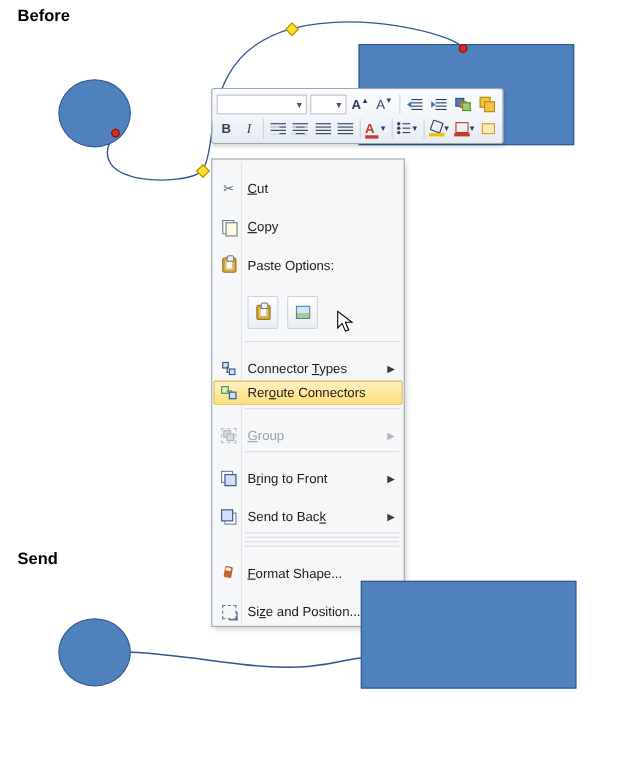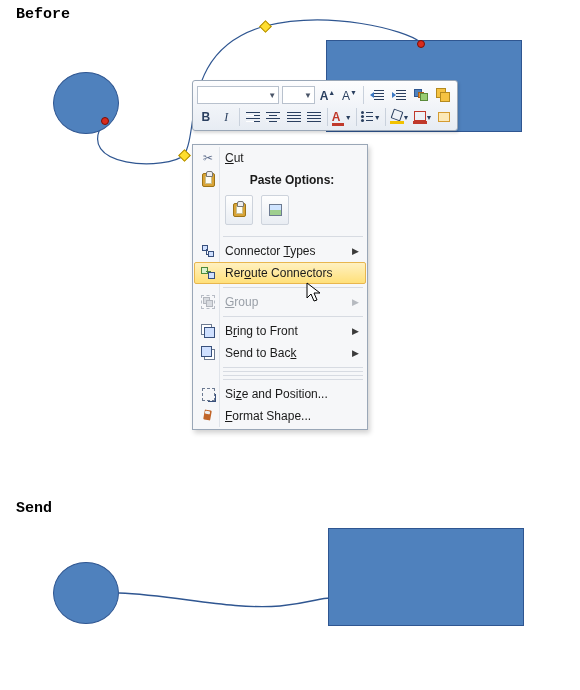--- a/index.html
+++ b/index.html
@@ -13,21 +13,20 @@
     font-size: 12px;
     color: #333;
     position: relative;
     overflow: hidden;
   }
   .section-label {
     position: absolute;
     font-weight: bold;
     font-size: 15px;
     color: #000;
-    font-family: Liberation Mono, monospace;
   }
   
   .shape-circle {
     position: absolute;
     border: 1.5px solid #2f5691;
     background: #4f81bd;
     border-radius: 50%;
   }
   .shape-rect {
     position: absolute;
@@ -91,24 +90,25 @@
     box-shadow: 2px 3px 5px rgba(0,0,0,.18);
     padding: 2px 2px;
   }
   .ctx .row {
     display: flex; align-items: center;
     height: 22px;
     position: relative;
     padding-left: 30px;
     padding-right: 6px;
     color: #1a1a1a;
+    margin-top: 13px;
   }
   .ctx .row .lbl u { text-decoration: underline; }
   .ctx .row.tall { height: 42px; align-items: flex-start; padding-top:4px;}
-  .ctx .row.header { font-weight: bold; justify-content: center; }
+  .ctx .row.header { font-weight: normal; }
   .ctx .icon-col {
     position: absolute; left: 0; top: 0; bottom: 0;
     width: 26px;
     display:flex; align-items:center; justify-content:center;
   }
   .ctx::before {
     content:"";
     position:absolute; left:26px; top:2px; bottom:2px; width:1px;
     background:#e0e4ea;
   }
@@ -301,20 +301,26 @@
   </div>
 </div>
 
 <div class="ctx">
   <div class="row">
     <span class="icon-col">
         <span class="ic ic-scissors"></span>
       </span>
     <span class="lbl"><u>C</u>u<span>t</span></span>
   </div>
+  <div class="row">
+    <span class="icon-col">
+        <span class="ic ic-copy"></span>
+      </span>
+    <span class="lbl"><u>C</u><span>opy</span></span>
+  </div>
   <div class="row header">
     <span class="icon-col">
         <span class="ic ic-clip"></span>
       </span>
     <span class="lbl">Paste Options:</span>
   </div>
   <div class="row tall">
     <div style="display:flex;gap:4px;">
       <div class="paste-btn">
           <span class="ic ic-clip"></span>
@@ -364,29 +370,29 @@
       </span>
     <span class="lbl">Send to Bac<u>k</u></span>
     <span class="sub-arrow">▶</span>
   </div>
   <div class="sep"></div>
   <div class="sep"></div>
   <div class="sep"></div>
   <div class="sep"></div>
   <div class="row">
     <span class="icon-col">
+        <span class="ic ic-format"></span>
+      </span>
+    <span class="lbl"><u>F</u>ormat Shape...</span>
+  </div>
+  <div class="row">
+    <span class="icon-col">
         <span class="ic ic-size"></span>
       </span>
     <span class="lbl">Si<u>z</u>e and Position...</span>
-  </div>
-  <div class="row">
-    <span class="icon-col">
-        <span class="ic ic-format"></span>
-      </span>
-    <span class="lbl"><u>F</u>ormat Shape...</span>
   </div>
 </div>
 
 <svg class="cursor" width="18" height="22">
   <path d="M1 1 L1 16 L5 12 L8 19 L11 18 L8 11 L14 11 Z" fill="#fff" stroke="#000" stroke-width="1"></path>
 </svg>
 
 <div class="section-label" style="left:16px;top:500px;">Send</div>
 
 <svg class="connector" style="left:0;top:520px;" width="580" height="160">

